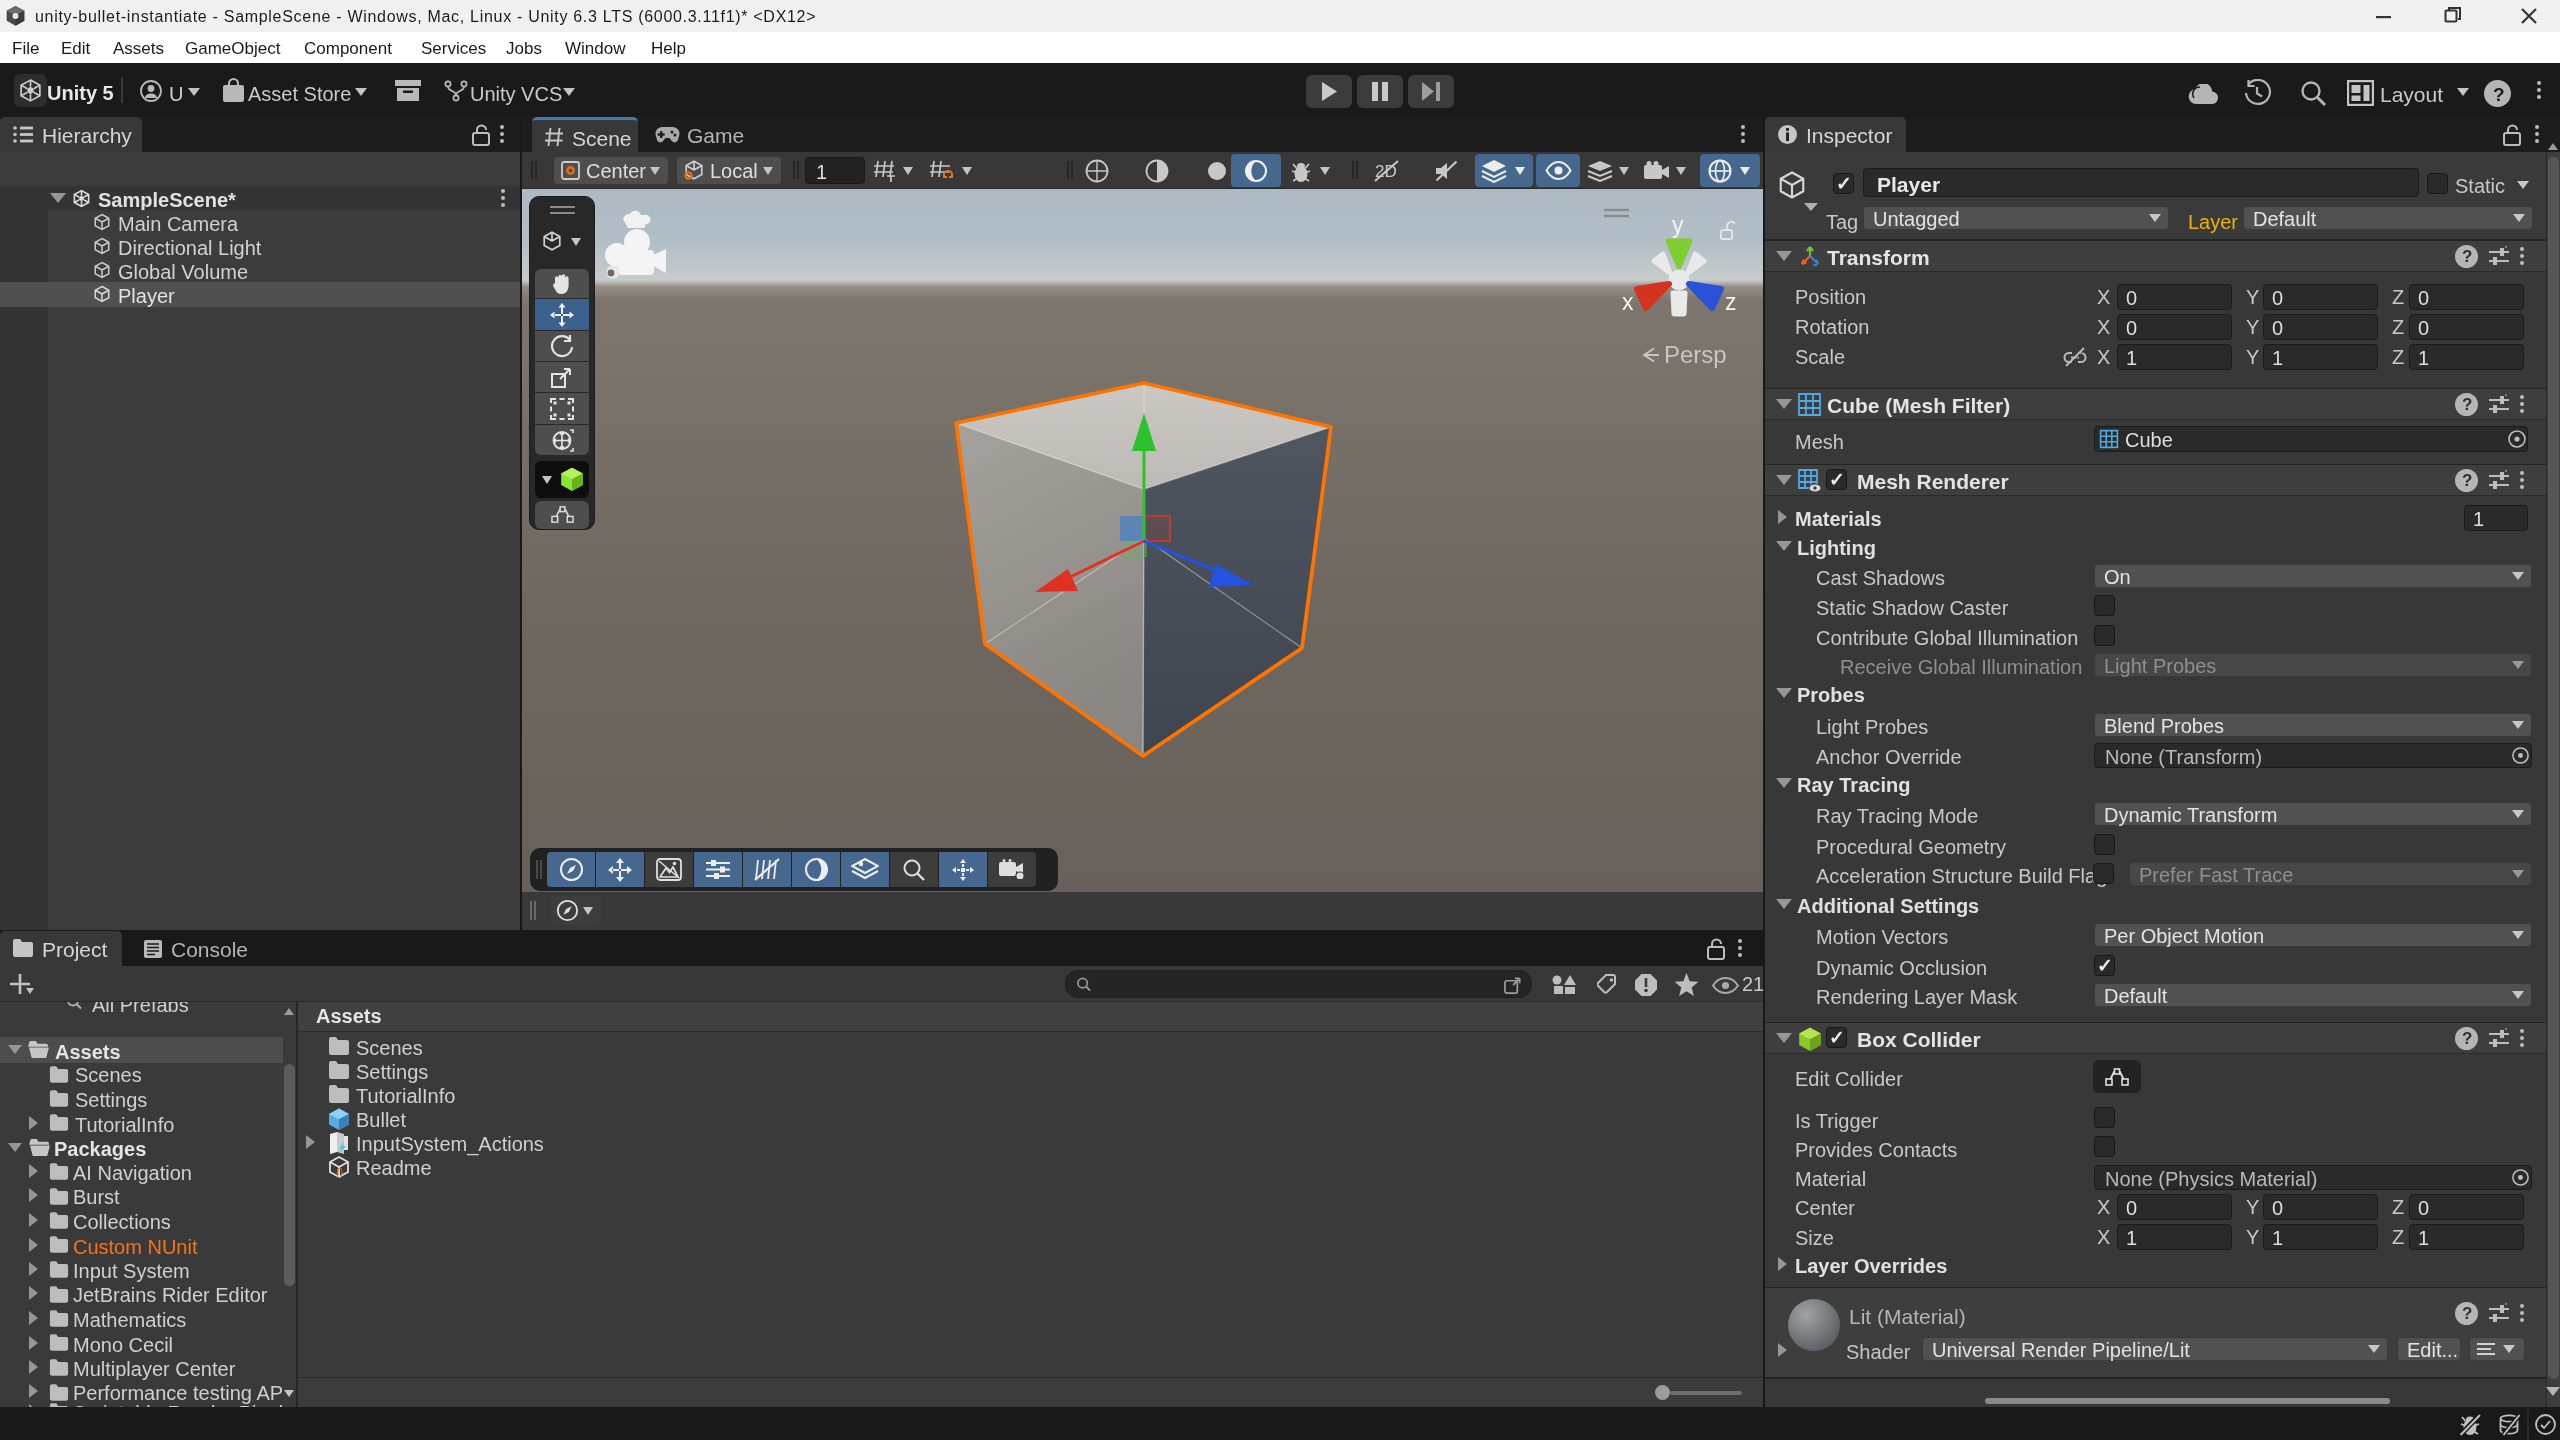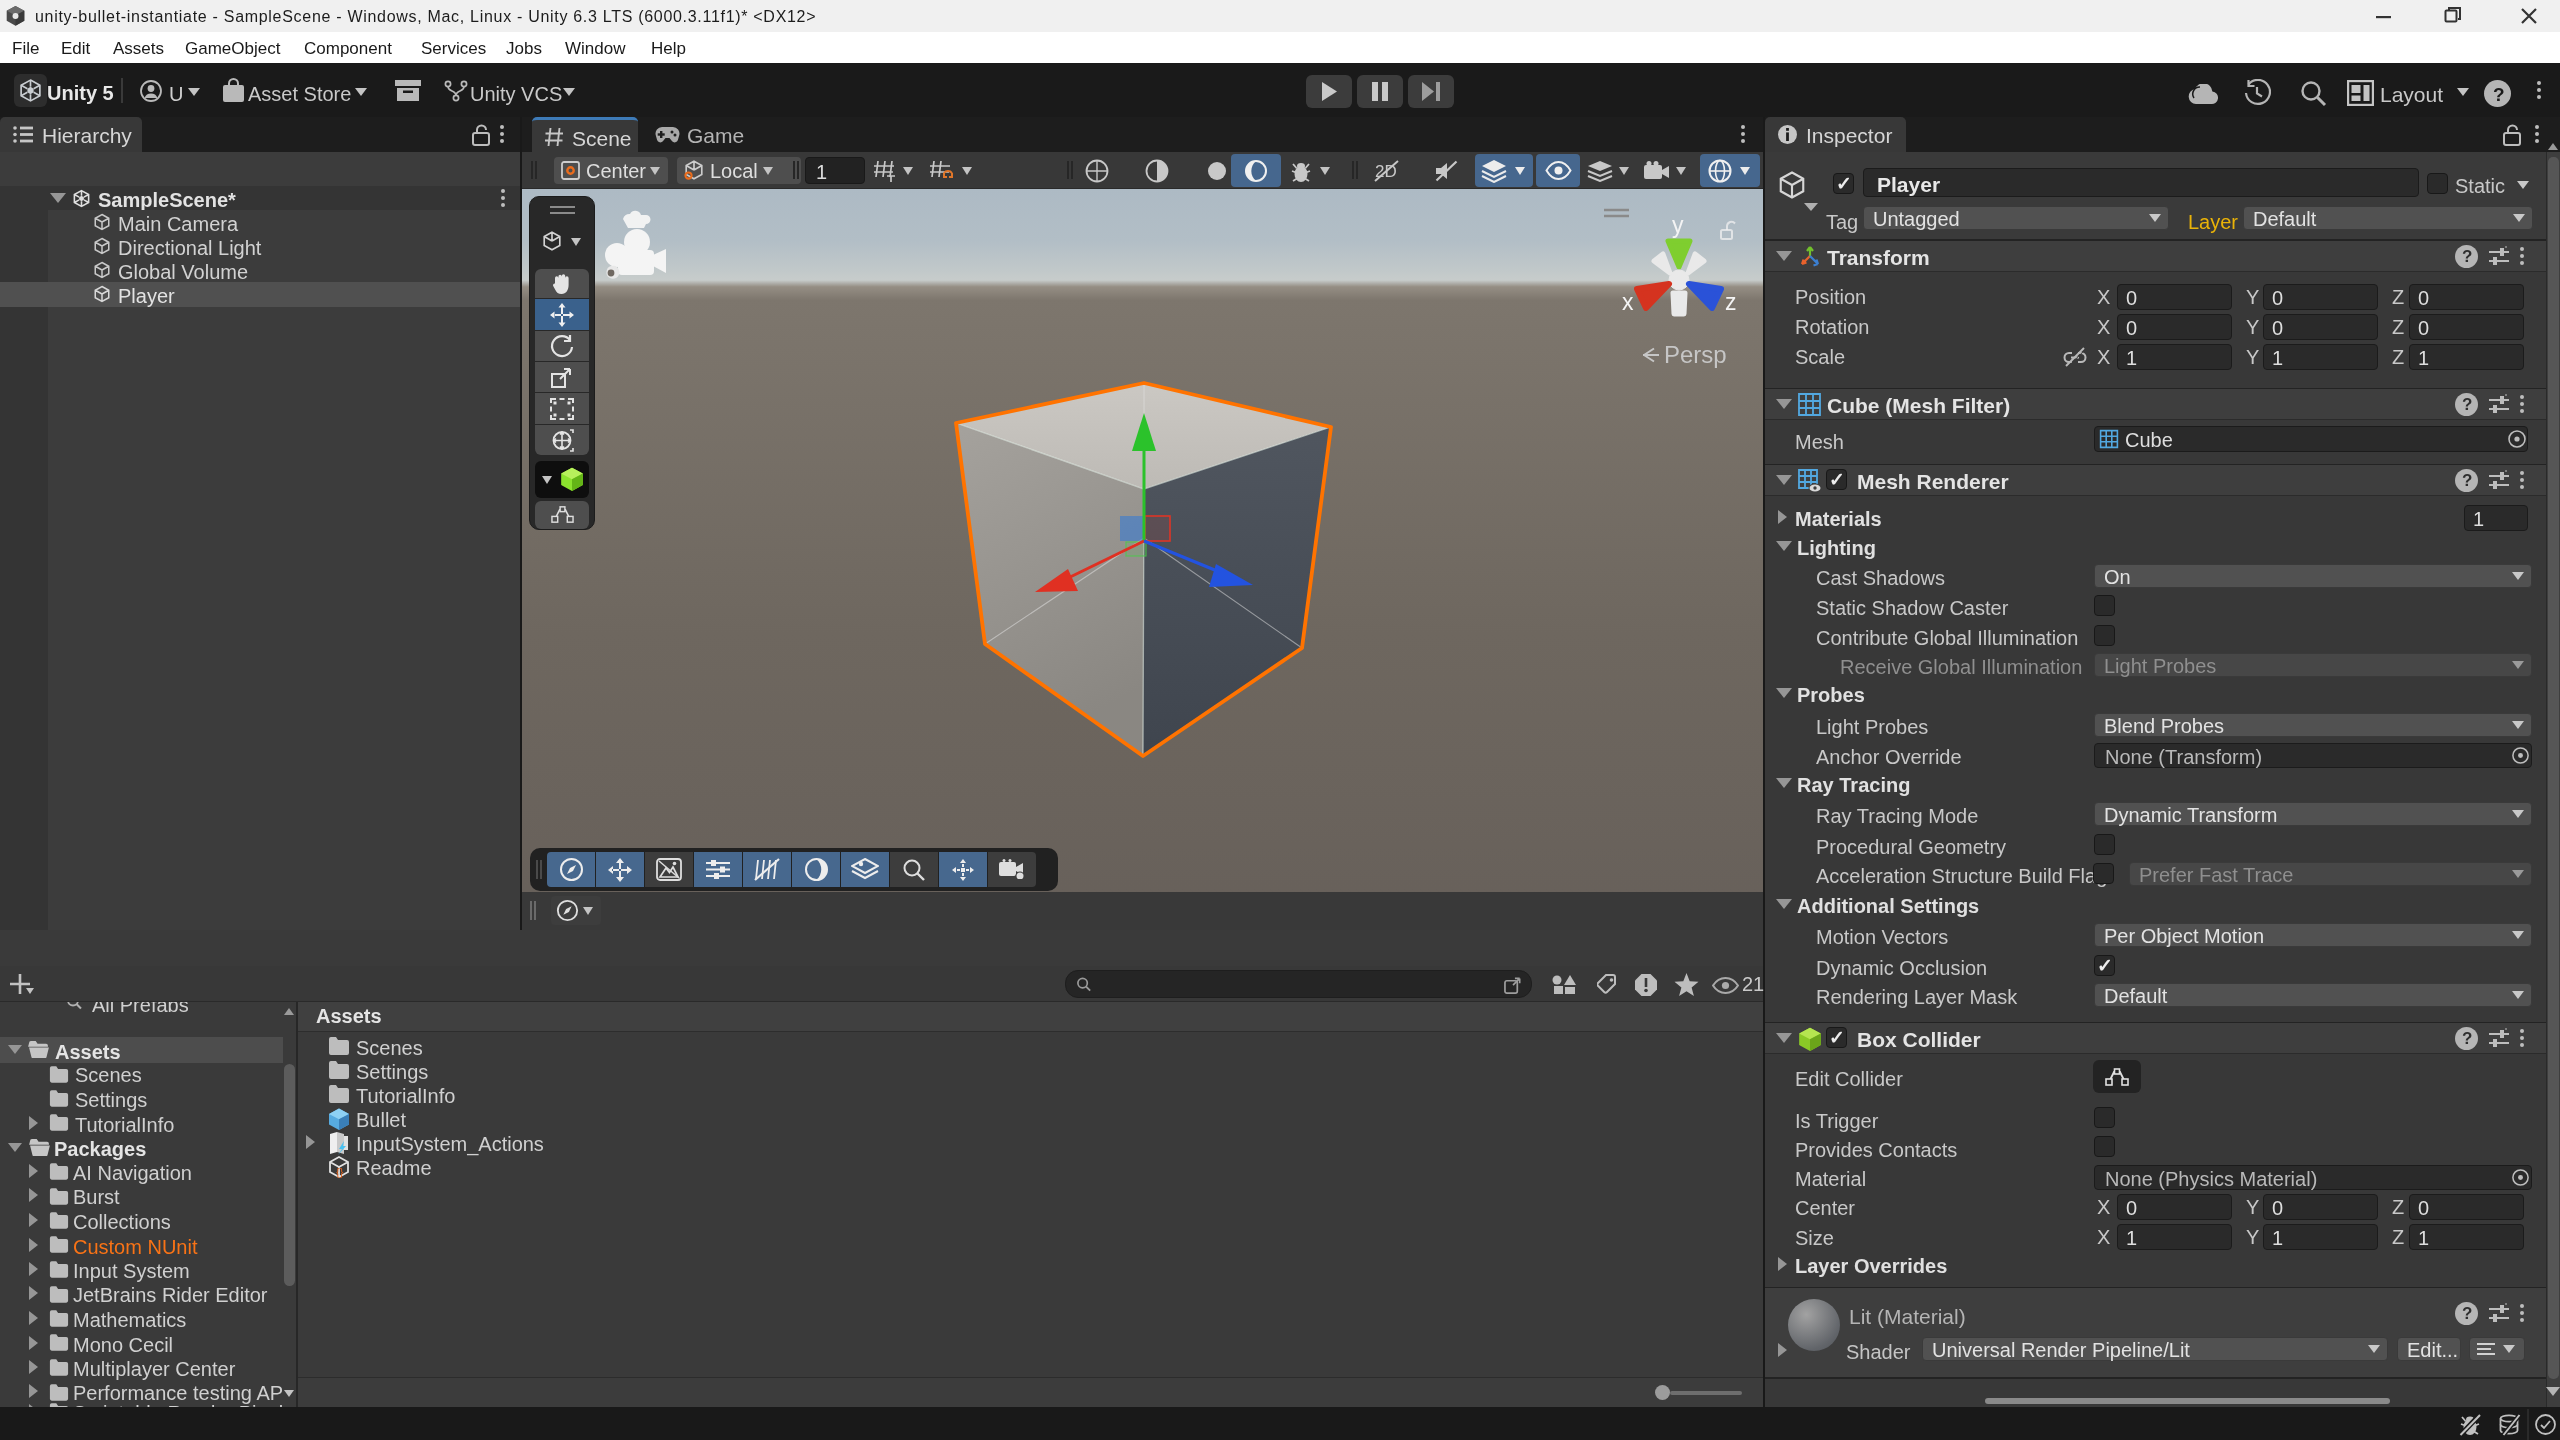--- a/index.html
+++ b/index.html
@@ -207,21 +207,21 @@
     <div class="ab" style="left:9px;top:9px;width:2px;height:18px;background:#262626"></div>
       <div class="ab" style="left:13px;top:9px;width:2px;height:18px;background:#262626"></div>
     <div class="ab" style="left:32px;top:5px;width:114px;height:27px;background:#4e4e4e;border-radius:4px">
       <svg class="ab" style="left:6px;top:3px" width="21" height="21" viewBox="0 0 21 21">
           <rect x="2" y="2" width="17" height="17" rx="2" fill="none" stroke="#cdcdcd" stroke-width="1.8"></rect>
           <circle cx="10.5" cy="10.5" r="3.2" fill="none" stroke="#ea6c1c" stroke-width="2.4"></circle>
         </svg>
       <div class="ab tx" style="left:32px;top:3px;color:#dedede">Center</div>
       <div class="ab da" style="left:96px;top:10px;border-left-width:5px;border-right-width:5px"></div>
     </div>
-    <div class="ab" style="left:155px;top:5px;width:124px;height:27px;background:#4e4e4e;border-radius:4px">
+    <div class="ab" style="left:155px;top:5px;width:104px;height:27px;background:#4e4e4e;border-radius:4px">
       <svg class="ab" style="left:6px;top:2px" width="22" height="22" viewBox="0 0 24 24">
           <path d="M12 2.5 L20.5 7 V17 L12 21.5 L3.5 17 V7 Z M12 2.5 V12 M3.5 7 L12 12 M20.5 7 L12 12" fill="none" stroke="#cdcdcd" stroke-width="1.8"></path>
           <circle cx="6" cy="18" r="3.4" fill="none" stroke="#ea6c1c" stroke-width="2.2"></circle>
         </svg>
       <div class="ab tx" style="left:33px;top:3px;color:#dedede">Local</div>
       <div class="ab da" style="left:86px;top:10px;border-left-width:5px;border-right-width:5px"></div>
     </div>
     <div class="ab" style="left:271px;top:9px;width:2px;height:18px;background:#262626"></div>
       <div class="ab" style="left:275px;top:9px;width:2px;height:18px;background:#262626"></div>
     <div class="ab" style="left:283px;top:5px;width:60px;height:27px;background:#222222;border:1px solid #191919;border-radius:4px">
@@ -543,20 +543,38 @@
           <circle cx="12.5" cy="12.5" r="10.5" fill="none" stroke="#dedede" stroke-width="2"></circle>
           <path d="M17 8 L14 14 L8 17 L11 11 Z" fill="#dedede"></path>
         </svg>
       <div class="ab da" style="left:32px;top:11px;border-left-width:5px;border-right-width:5px"></div>
     </div>
   </div>
 </div>
 
 <div class="ab" style="left:0;top:930px;width:1763px;height:477px;background:#3a3a3a">
 
+  <div class="ab" style="left:0;top:0;width:1763px;height:36px;background:#191919">
+    <div class="ab" style="left:0;top:1px;width:122px;height:35px;background:#383838;border-radius:5px 5px 0 0">
+      <svg class="ab" style="left:12px;top:8px" width="22" height="18" viewBox="0 0 22 18">
+          <path d="M1 2 a2 2 0 0 1 2 -2 h5 l2 3 h9 a2 2 0 0 1 2 2 v11 a2 2 0 0 1 -2 2 h-16 a2 2 0 0 1 -2 -2 Z" fill="#c6c6c6"></path>
+        </svg>
+      <div class="ab tx" style="left:42px;top:7px;font-size:21px;color:#d6d6d6">Project</div>
+    </div>
+    <svg class="ab" style="left:143px;top:9px" width="20" height="20" viewBox="0 0 20 20">
+        <rect x="1" y="1" width="18" height="18" rx="2" fill="#b9b9b9"></rect>
+        <path d="M4 5 h12 M4 8.5 h12 M4 12 h12 M4 15.5 h8" stroke="#191919" stroke-width="1.6"></path>
+      </svg>
+    <div class="ab tx" style="left:171px;top:8px;font-size:21px;color:#b4b4b4">Console</div>
+    <svg class="ab" style="left:1706px;top:8px" width="20" height="22" viewBox="0 0 20 22">
+        <rect x="2" y="9" width="16" height="12" rx="2" fill="none" stroke="#bdbdbd" stroke-width="2"></rect>
+        <path d="M6 9 V6 a4.5 4.5 0 0 1 9 0" fill="none" stroke="#bdbdbd" stroke-width="2"></path>
+      </svg>
+    <div class="ab keb" style="left:1738px;top:9px"></div>
+  </div>
 
   <div class="ab" style="left:0;top:36px;width:1763px;height:36px;background:#383838;border-bottom:1px solid #2a2a2a">
     <svg class="ab" style="left:10px;top:8px" width="20" height="20">
         <path d="M10 0 V20 M0 10 H20" stroke="#c2c2c2" stroke-width="2.6"></path>
       </svg>
     <div class="ab da" style="left:26px;top:22px;border-left-width:4px;border-right-width:4px;border-top-width:6px"></div>
     <div class="ab" style="left:1065px;top:4px;width:467px;height:28px;background:#252525;border:1px solid #1e1e1e;border-radius:13px">
       <svg class="ab" style="left:10px;top:5px" width="17" height="17" viewBox="0 0 18 17">
           <circle cx="7" cy="7" r="5" fill="none" stroke="#9a9a9a" stroke-width="1.8"></circle>
           <path d="M10.7 10.7 L15 15" stroke="#9a9a9a" stroke-width="2"></path>

